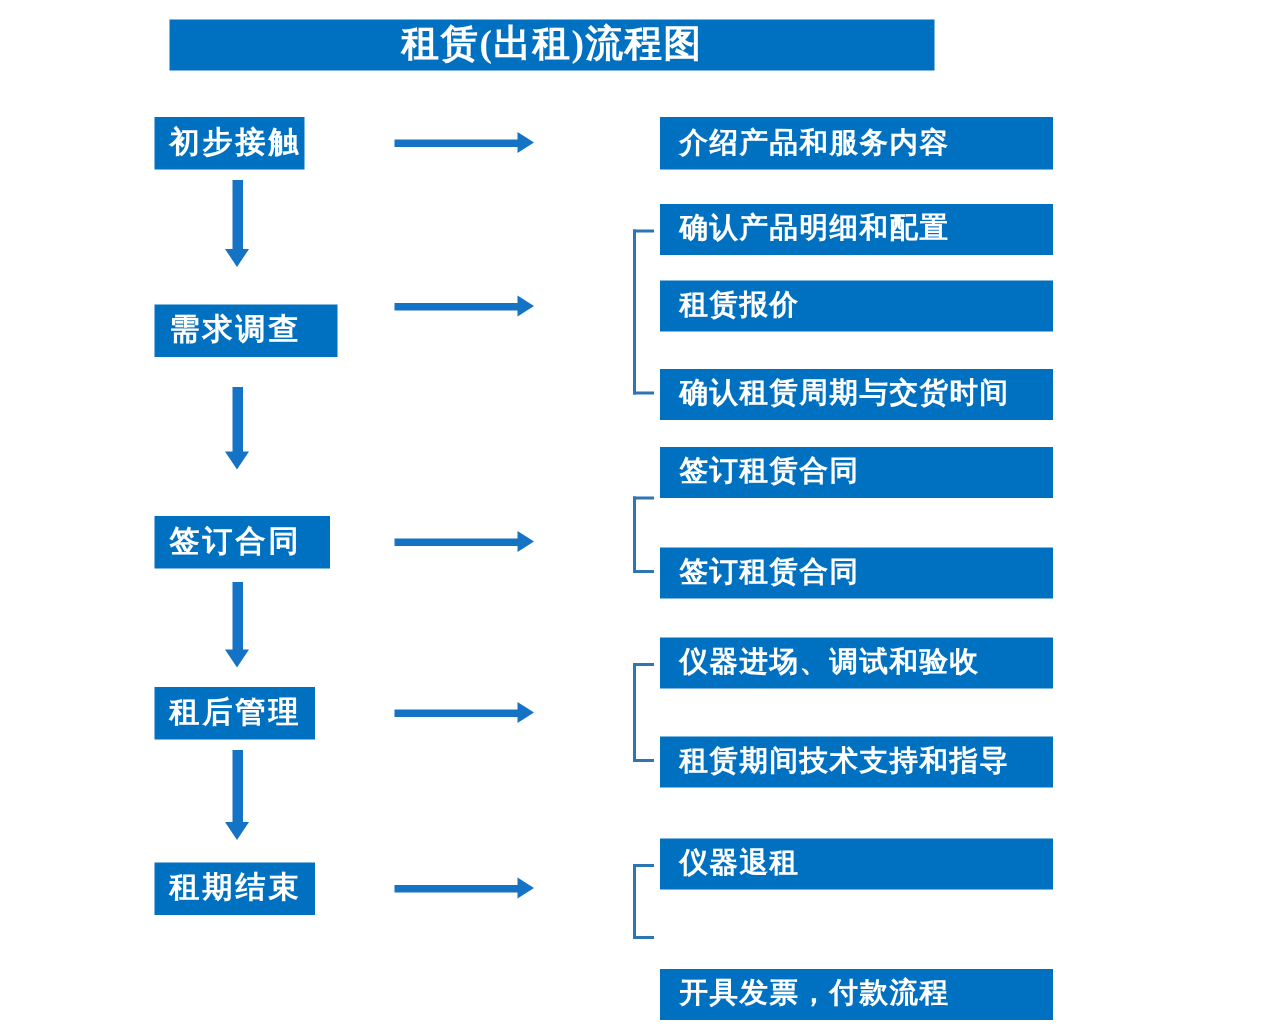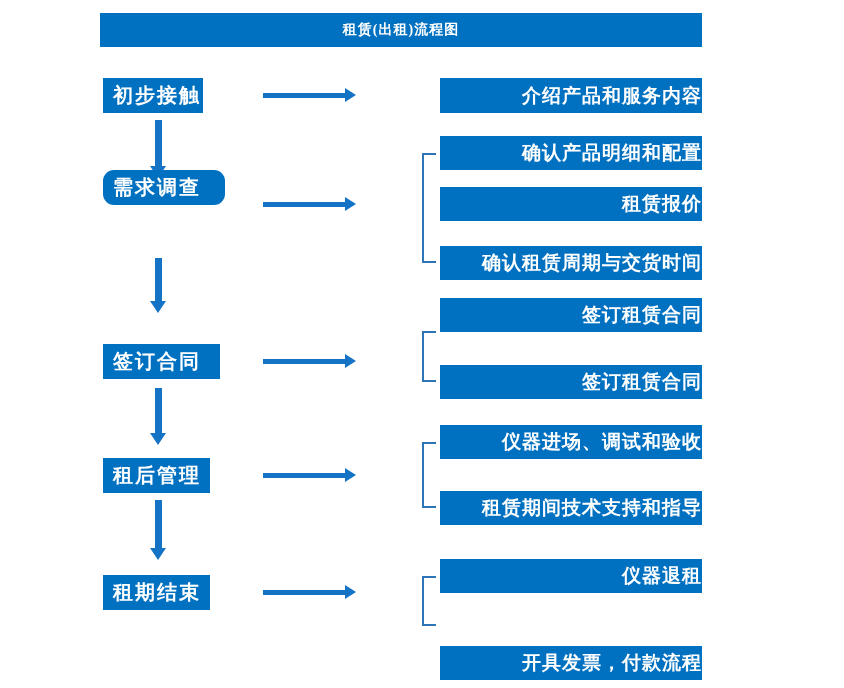--- a/index.html
+++ b/index.html
@@ -5,30 +5,30 @@
   html,body{margin:0;padding:0;}
   body{
     width:844px;height:688px;background:#ffffff;position:relative;overflow:hidden;
     font-family:"Liberation Serif","DejaVu Serif",serif;
   }
   .box{
     position:absolute;background:#0070C0;color:#ffffff;font-weight:700;
     box-sizing:border-box;white-space:nowrap;overflow:hidden;
   }
   .title-bar{
-    left:100px;top:13px;width:602px;height:34px;line-height:34px;
-    text-align:center;font-size:14px;letter-spacing:1px;
+    left:113px;top:13px;width:510px;height:34px;line-height:34px;
+    text-align:center;font-size:25px;letter-spacing:1px;
   }
   .left-box{
     left:103px;height:35px;line-height:35px;font-size:20px;
     padding-left:10px;letter-spacing:2px;
   }
   .right-box{
     left:440px;width:262px;height:34px;line-height:34px;font-size:19px;
-    padding-left:13px;letter-spacing:1px;text-align:right;
+    padding-left:13px;letter-spacing:1px;
   }
   .h-arrow{position:absolute;left:263px;width:93px;height:14px;}
   .h-arrow .shaft{position:absolute;left:0;top:5px;width:83px;height:5px;background:#1573C5;}
   .h-arrow .head{
     position:absolute;left:82px;top:0;width:0;height:0;
     border-top:7px solid transparent;border-bottom:7px solid transparent;
     border-left:11px solid #1573C5;
   }
   .v-arrow{position:absolute;left:150px;width:17px;}
   .v-arrow .shaft{position:absolute;left:5px;top:0;bottom:11px;width:7px;background:#1573C5;}
@@ -54,21 +54,21 @@
     <div class="shaft"></div>
     <div class="head"></div>
   </div>
   <div class="box right-box" style="top:78px;height:35px;line-height:35px;">介绍产品和服务内容</div>
 
   <div class="v-arrow" style="top:120px;height:58px;">
     <div class="shaft"></div>
     <div class="head"></div>
   </div>
 
-  <div class="box left-box" style="top:170px;width:122px;border-radius:11px;">需求调查</div>
+  <div class="box left-box" style="top:203px;width:122px;">需求调查</div>
   <div class="h-arrow" style="top:197px;">
     <div class="shaft"></div>
     <div class="head"></div>
   </div>
   <div class="bracket" style="top:153px;height:110px;"></div>
   <div class="box right-box" style="top:136px;">确认产品明细和配置</div>
   <div class="box right-box" style="top:187px;">租赁报价</div>
   <div class="box right-box" style="top:246px;">确认租赁周期与交货时间</div>
 
   <div class="v-arrow" style="top:258px;height:55px;">

